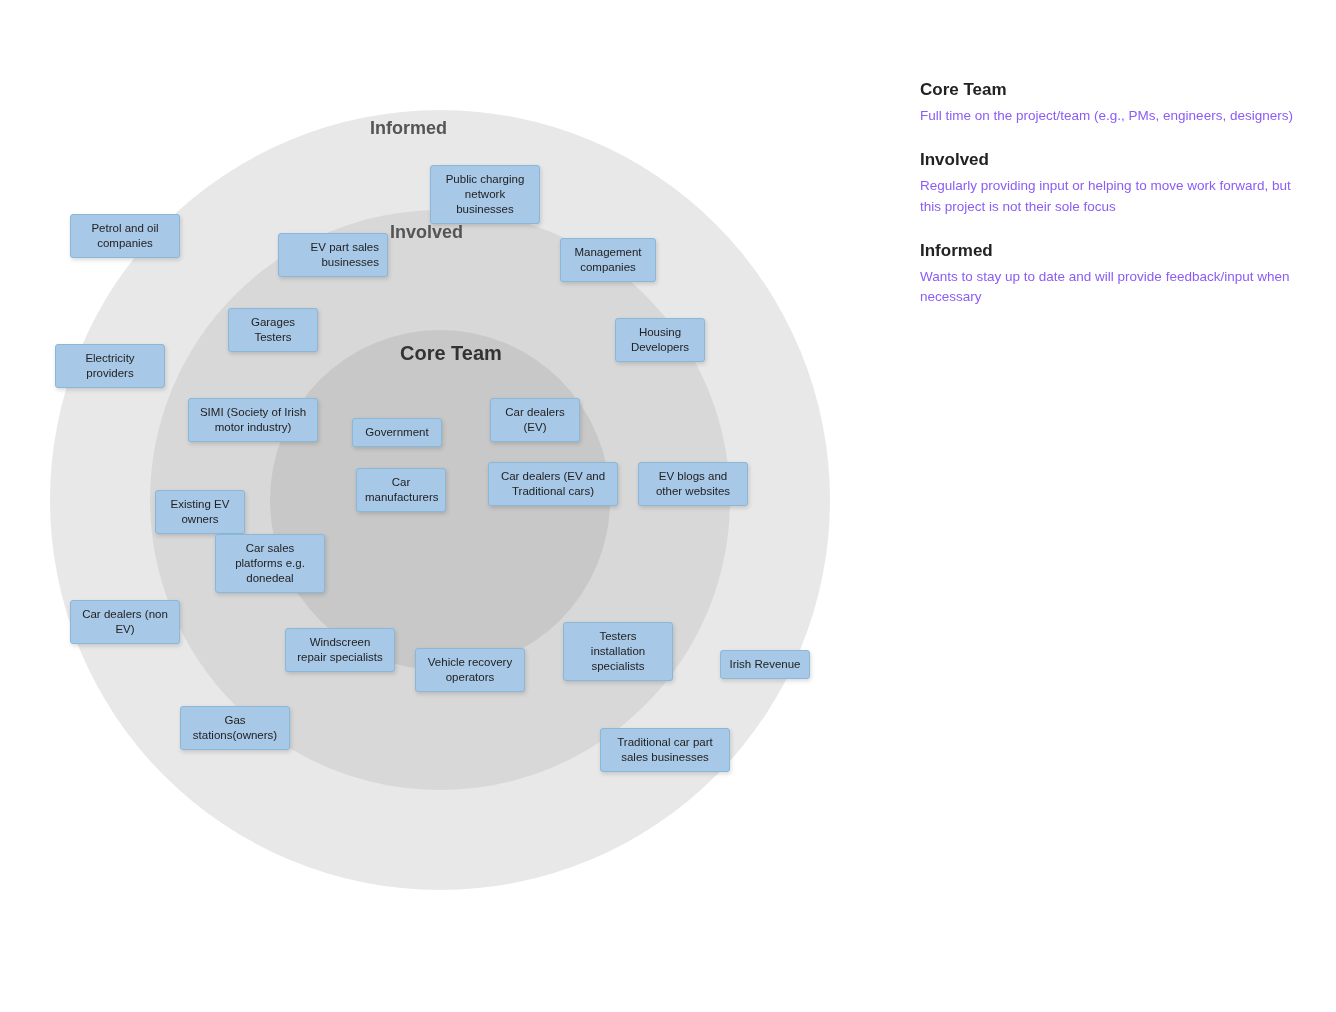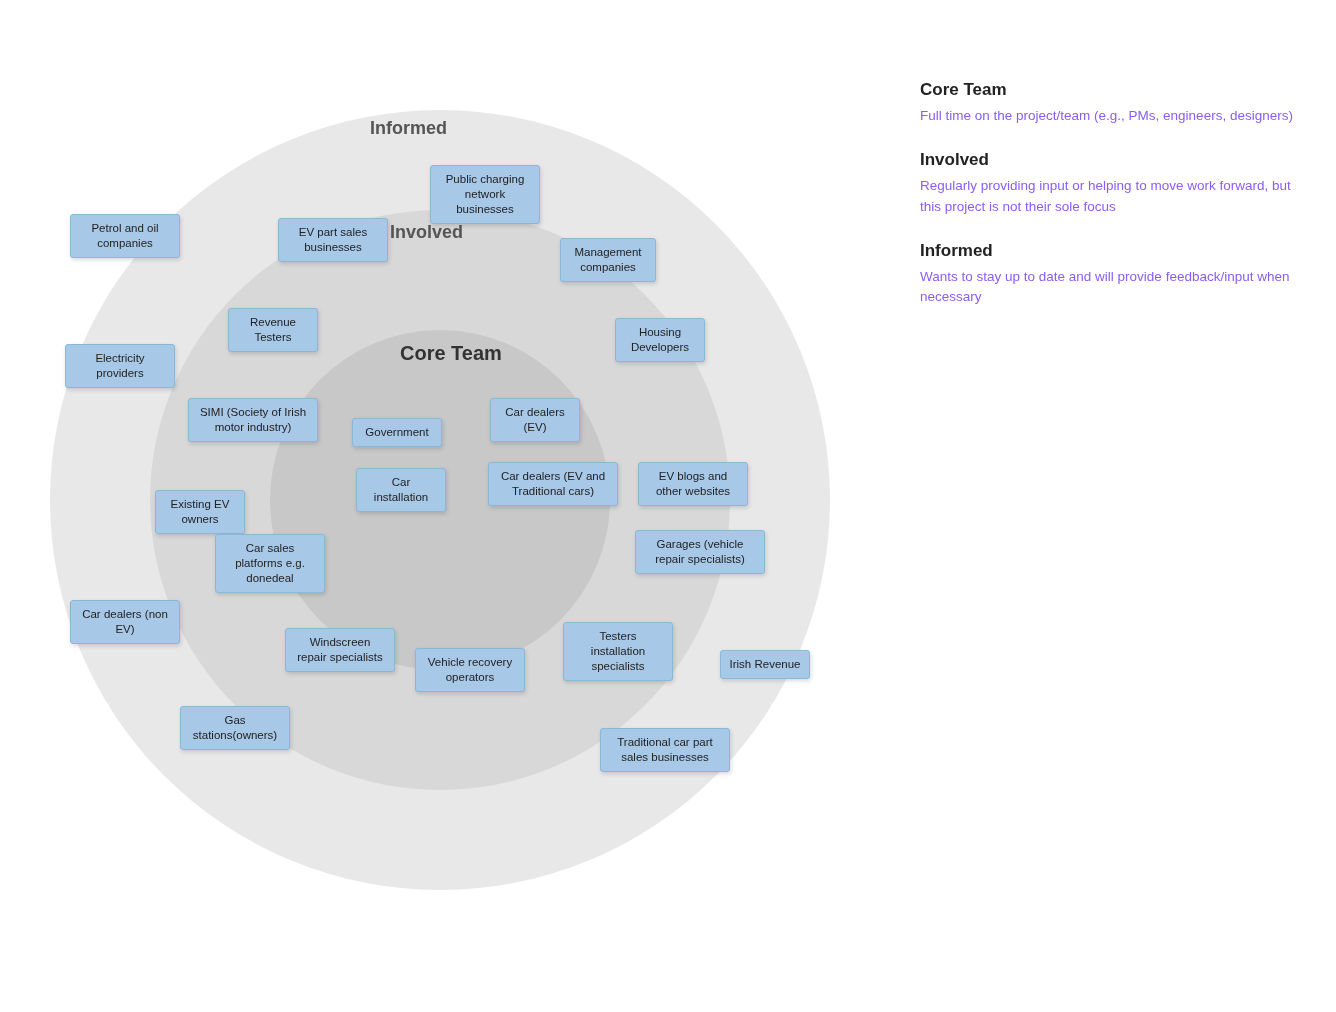--- a/index.html
+++ b/index.html
@@ -120,40 +120,39 @@
 
   <div class="circle circle-informed"></div>
   <div class="circle circle-involved"></div>
   <div class="circle circle-core"></div>
 
   <div class="zone-label label-informed">Informed</div>
   <div class="zone-label label-involved">Involved</div>
   <div class="zone-label label-core">Core Team</div>
 
 <div class="note" style="top: 214px; left: 70px; width: 110px;">Petrol and oil companies</div>
-    <div class="note" style="top: 344px; left: 55px; width: 110px; margin-left: 10px;">Electricity providers</div>
+    <div class="note" style="top: 344px; left: 55px; width: 110px;">Electricity providers</div>
     <div class="note" style="top: 490px; left: 155px; width: 90px;">Existing EV owners</div>
     <div class="note" style="top: 600px; left: 70px; width: 110px;">Car dealers (non EV)</div>
     <div class="note" style="top: 706px; left: 180px; width: 110px;">Gas stations(owners)</div>
     <div class="note" style="top: 165px; left: 430px; width: 110px;">Public charging network businesses</div>
     <div class="note" style="top: 238px; left: 560px; width: 96px;">Management companies</div>
     <div class="note" style="top: 318px; left: 615px; width: 90px;">Housing Developers</div>
     <div class="note" style="top: 462px; left: 638px; width: 110px;">EV blogs and other websites</div>
-    <div class="note" style="top: 530px; left: 635px; width: 130px;">Garages (vehicle repair specialists)</div>
     <div class="note" style="top: 650px; left: 720px; width: 90px;">Irish Revenue</div>
     <div class="note" style="top: 728px; left: 600px; width: 130px;">Traditional car part sales businesses</div>
     <div class="note" style="top: 622px; left: 563px; width: 110px;">Testers installation specialists</div>
     <div class="note" style="top: 648px; left: 415px; width: 110px;">Vehicle recovery operators</div>
     <div class="note" style="top: 628px; left: 285px; width: 110px;">Windscreen repair specialists</div>
-    <div class="note" style="top: 218px; left: 278px; width: 110px;">EV part sales businesses</div>
-    <div class="note" style="top: 308px; left: 228px; width: 90px;">Revenue Testers</div>
+    <div class="note" style="top: 233px; left: 278px; width: 110px; text-align: right;">EV part sales businesses</div>
+    <div class="note" style="top: 308px; left: 228px; width: 90px;">Garages Testers</div>
     <div class="note" style="top: 398px; left: 188px; width: 130px;">SIMI (Society of Irish motor industry)</div>
     <div class="note" style="top: 534px; left: 215px; width: 110px;">Car sales platforms e.g. donedeal</div>
     <div class="note" style="top: 418px; left: 352px; width: 90px;">Government</div>
-    <div class="note" style="top: 468px; left: 356px; width: 90px;">Car installation</div>
+    <div class="note" style="top: 468px; left: 356px; width: 90px;">Car manufacturers</div>
     <div class="note" style="top: 398px; left: 490px; width: 90px;">Car dealers (EV)</div>
     <div class="note" style="top: 462px; left: 488px; width: 130px;">Car dealers (EV and Traditional cars)</div>
   </div>
 
 <div class="legend-area">
 
 <div>
       <div class="legend-section-title">Core Team</div>
       <div class="legend-section-text">Full time on the project/team (e.g., PMs, engineers, designers)</div>
     </div>

